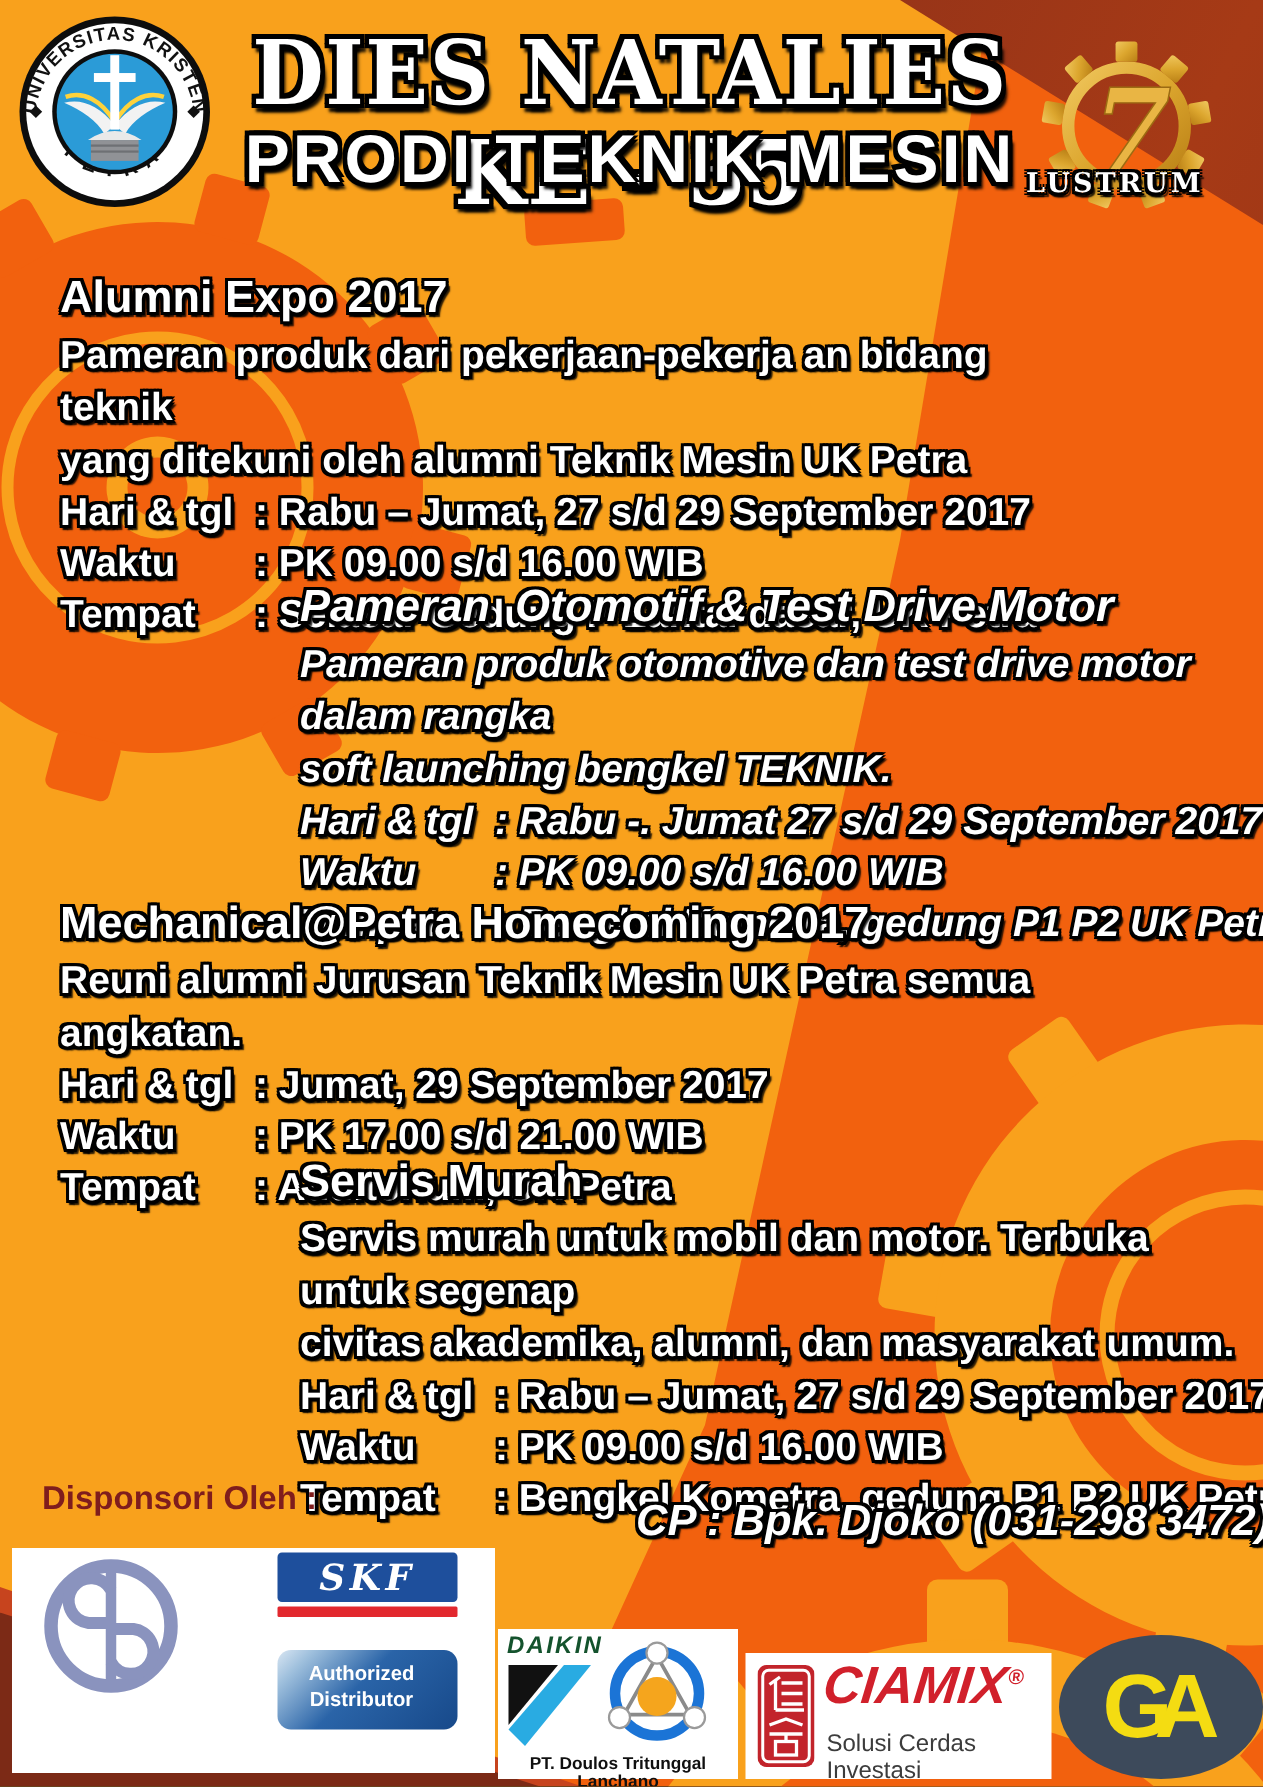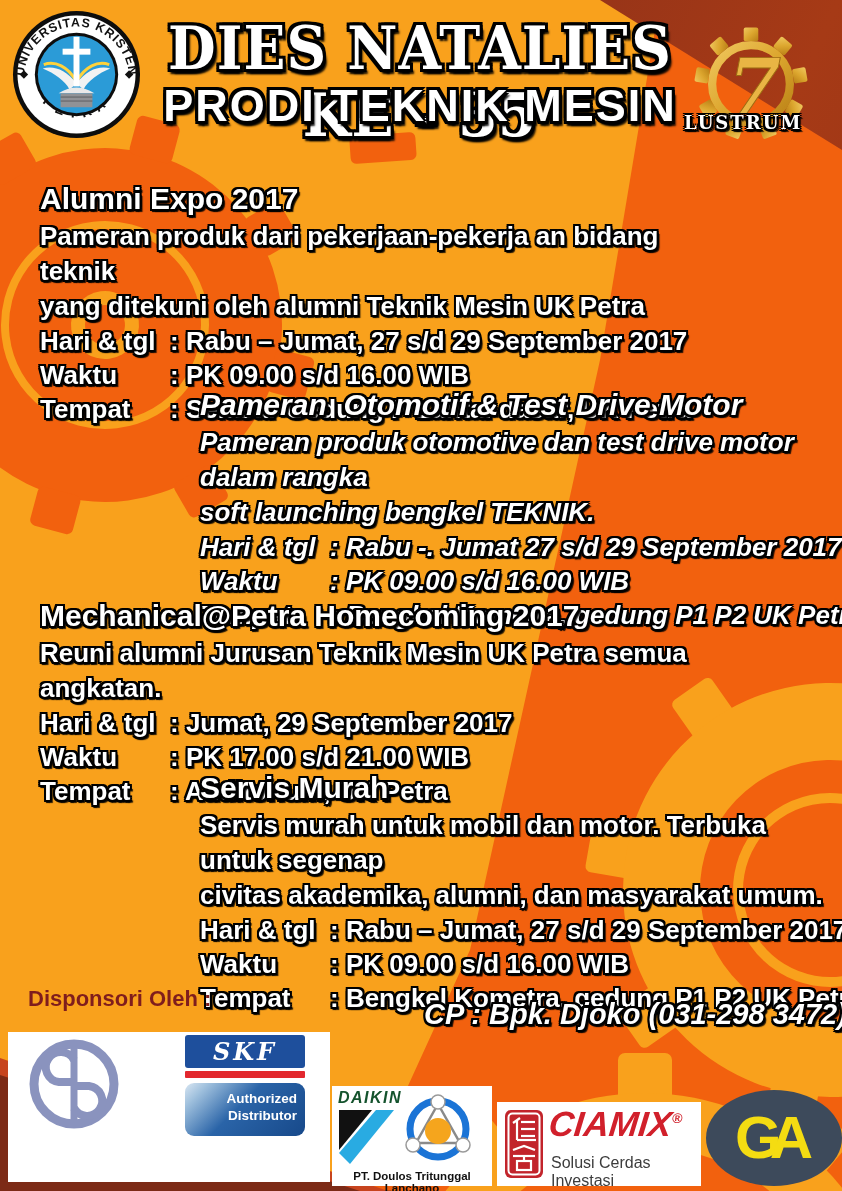--- a/index.html
+++ b/index.html
@@ -51,23 +51,23 @@
     font-weight:bold;font-size:22px;}
   .cp{position:absolute;left:424px;top:998px;z-index:5;font-weight:bold;font-style:italic;
     font-size:29px;white-space:nowrap;}
   .card{position:absolute;background:#fff;z-index:6;}
   .card1{left:8px;top:1032px;width:322px;height:150px;}
   .ps-logo{position:absolute;left:16px;top:2px;width:100px;height:100px;}
   .skf-block{position:absolute;left:177px;top:3px;width:120px;}
   .skf-top{height:33px;background:#1E4F9C;border-radius:3px;display:flex;align-items:center;justify-content:center;
     color:#fff;font-family:"DejaVu Serif",serif;font-weight:bold;font-style:italic;font-size:24px;letter-spacing:3px;}
   .skf-red{height:7px;background:#E2282E;margin-top:3px;border-radius:1px;}
-  .skf-auth{margin-top:5px;height:53px;border-radius:9px;padding:7px 8px 0 0;box-sizing:border-box;
+  .skf-auth{margin-top:22px;height:53px;border-radius:9px;padding:7px 8px 0 0;box-sizing:border-box;
     background:linear-gradient(135deg,#D9E6F2 0%,#9FC0DD 14%,#2A64A8 45%,#17498A 100%);
-    text-align:right;color:#fff;font-weight:bold;font-size:13.5px;line-height:17px;}
+    text-align:center;color:#fff;font-weight:bold;font-size:13.5px;line-height:17px;}
   .card1-caption{position:absolute;left:0;top:112px;width:100%;text-align:center;
     color:#8D8376;font-weight:bold;font-size:18.5px;letter-spacing:.5px;}
   .card2{left:332px;top:1086px;width:160px;height:100px;}
   .daikin-word{position:absolute;left:6px;top:3px;color:#14532d;font-weight:bold;
     font-style:italic;font-size:16px;letter-spacing:1.5px;}
   .daikin-mark{position:absolute;left:4px;top:22px;width:60px;height:58px;}
   .doulos-logo{position:absolute;left:70px;top:6px;width:72px;height:72px;}
   .card2-caption{position:absolute;left:0;top:84px;width:100%;text-align:center;
     color:#101010;font-weight:bold;font-size:11.5px;}
   .card3{left:497px;top:1102px;width:204px;height:84px;}

